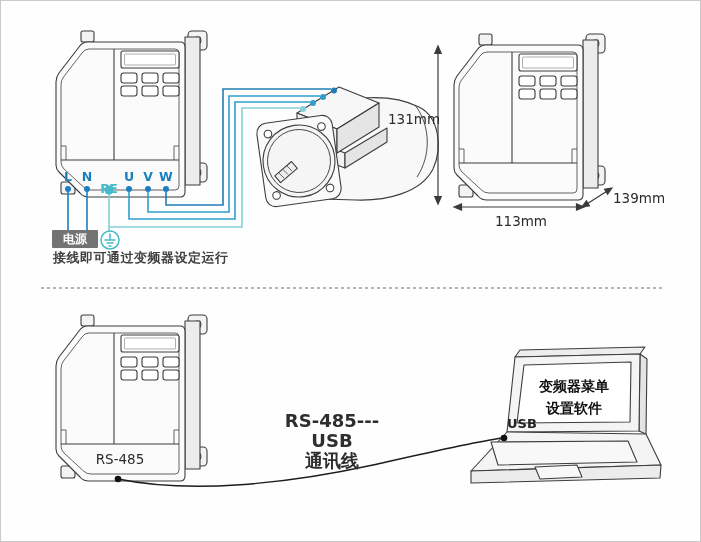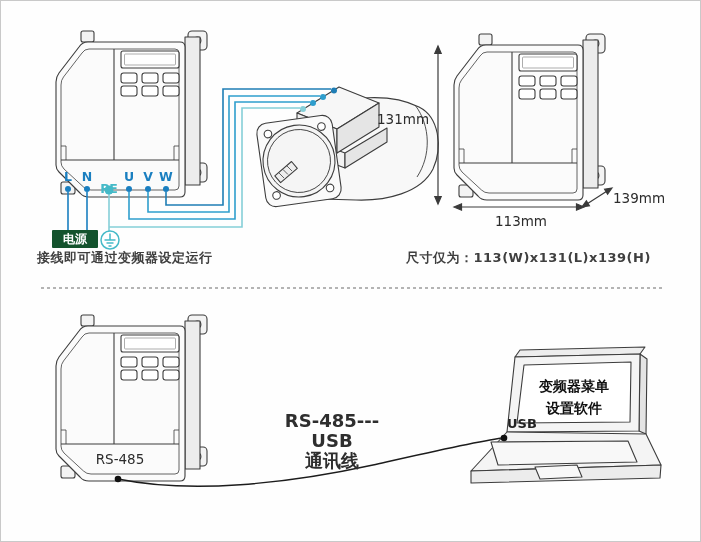--- a/index.html
+++ b/index.html
@@ -9,21 +9,21 @@
     font-family:"DejaVu Sans","Liberation Sans",sans-serif;color:#3b3b3b;
   }
   svg.canvas{position:absolute;left:0;top:0;}
   .txt{position:absolute;white-space:nowrap;}
   .cap{font-size:13px;font-weight:700;color:#3f3f3f;letter-spacing:.5px;}
   .dim{font-size:13.5px;font-weight:500;color:#2c2c2c;}
   .term{font-size:12.5px;font-weight:700;text-align:center;width:22px;}
   .t-blue{color:#1a7fc0;}
   .t-teal{color:#45bac8;}
   .power-badge{
-    left:51px;top:229px;width:46px;height:18px;background:#14532d;color:#fff;
+    left:51px;top:229px;width:46px;height:18px;background:#737373;color:#fff;
     font-size:12px;font-weight:700;text-align:center;line-height:18px;border-radius:1px;
   }
   .divider{
     position:absolute;left:40px;top:286px;width:622px;height:2px;
     background:repeating-linear-gradient(90deg,#b4b4b4 0 3px,transparent 3px 6px);
   }
   .center{text-align:center;}
 </style>
 </head>
 <body>
@@ -167,26 +167,25 @@
 
   <span class="txt term t-blue" style="left:56px;top:168px;">L</span>
   <span class="txt term t-blue" style="left:75px;top:168px;">N</span>
   <span class="txt term t-teal" style="left:97px;top:168px;margin-top:12px;">PE</span>
   <span class="txt term t-blue" style="left:117px;top:168px;">U</span>
   <span class="txt term t-blue" style="left:136px;top:168px;">V</span>
   <span class="txt term t-blue" style="left:154px;top:168px;">W</span>
 
   <div class="txt power-badge">电源</div>
 
-  <div class="txt cap" style="left:36px;top:248px;">接线即可通过变频器设定运行</div>
-
-  <div class="txt dim" style="left:376px;top:110px;width:52px;text-align:right;">131mm</div>
+  <div class="txt cap" style="left:52px;top:248px;">接线即可通过变频器设定运行</div>
+
+  <div class="txt dim" style="left:387px;top:110px;width:52px;text-align:right;">131mm</div>
   <div class="txt dim center" style="left:478px;top:212px;width:84px;">113mm</div>
   <div class="txt dim" style="left:612px;top:189px;text-align:right;">139mm</div>
-  <div class="txt cap" style="left:405px;top:248px;">尺寸仅为：113(W)x131(L)x139(H)</div>
 
   <div class="divider"></div>
 
   <div class="txt dim center" style="left:88px;top:450px;width:62px;">RS-485</div>
 
   <div class="txt center" style="left:265px;top:410px;width:132px;font-size:18px;font-weight:600;color:#2e2e2e;line-height:20px;white-space:normal;">
     <div>RS-485---USB</div>
     <div>通讯线</div>
   </div>
 

